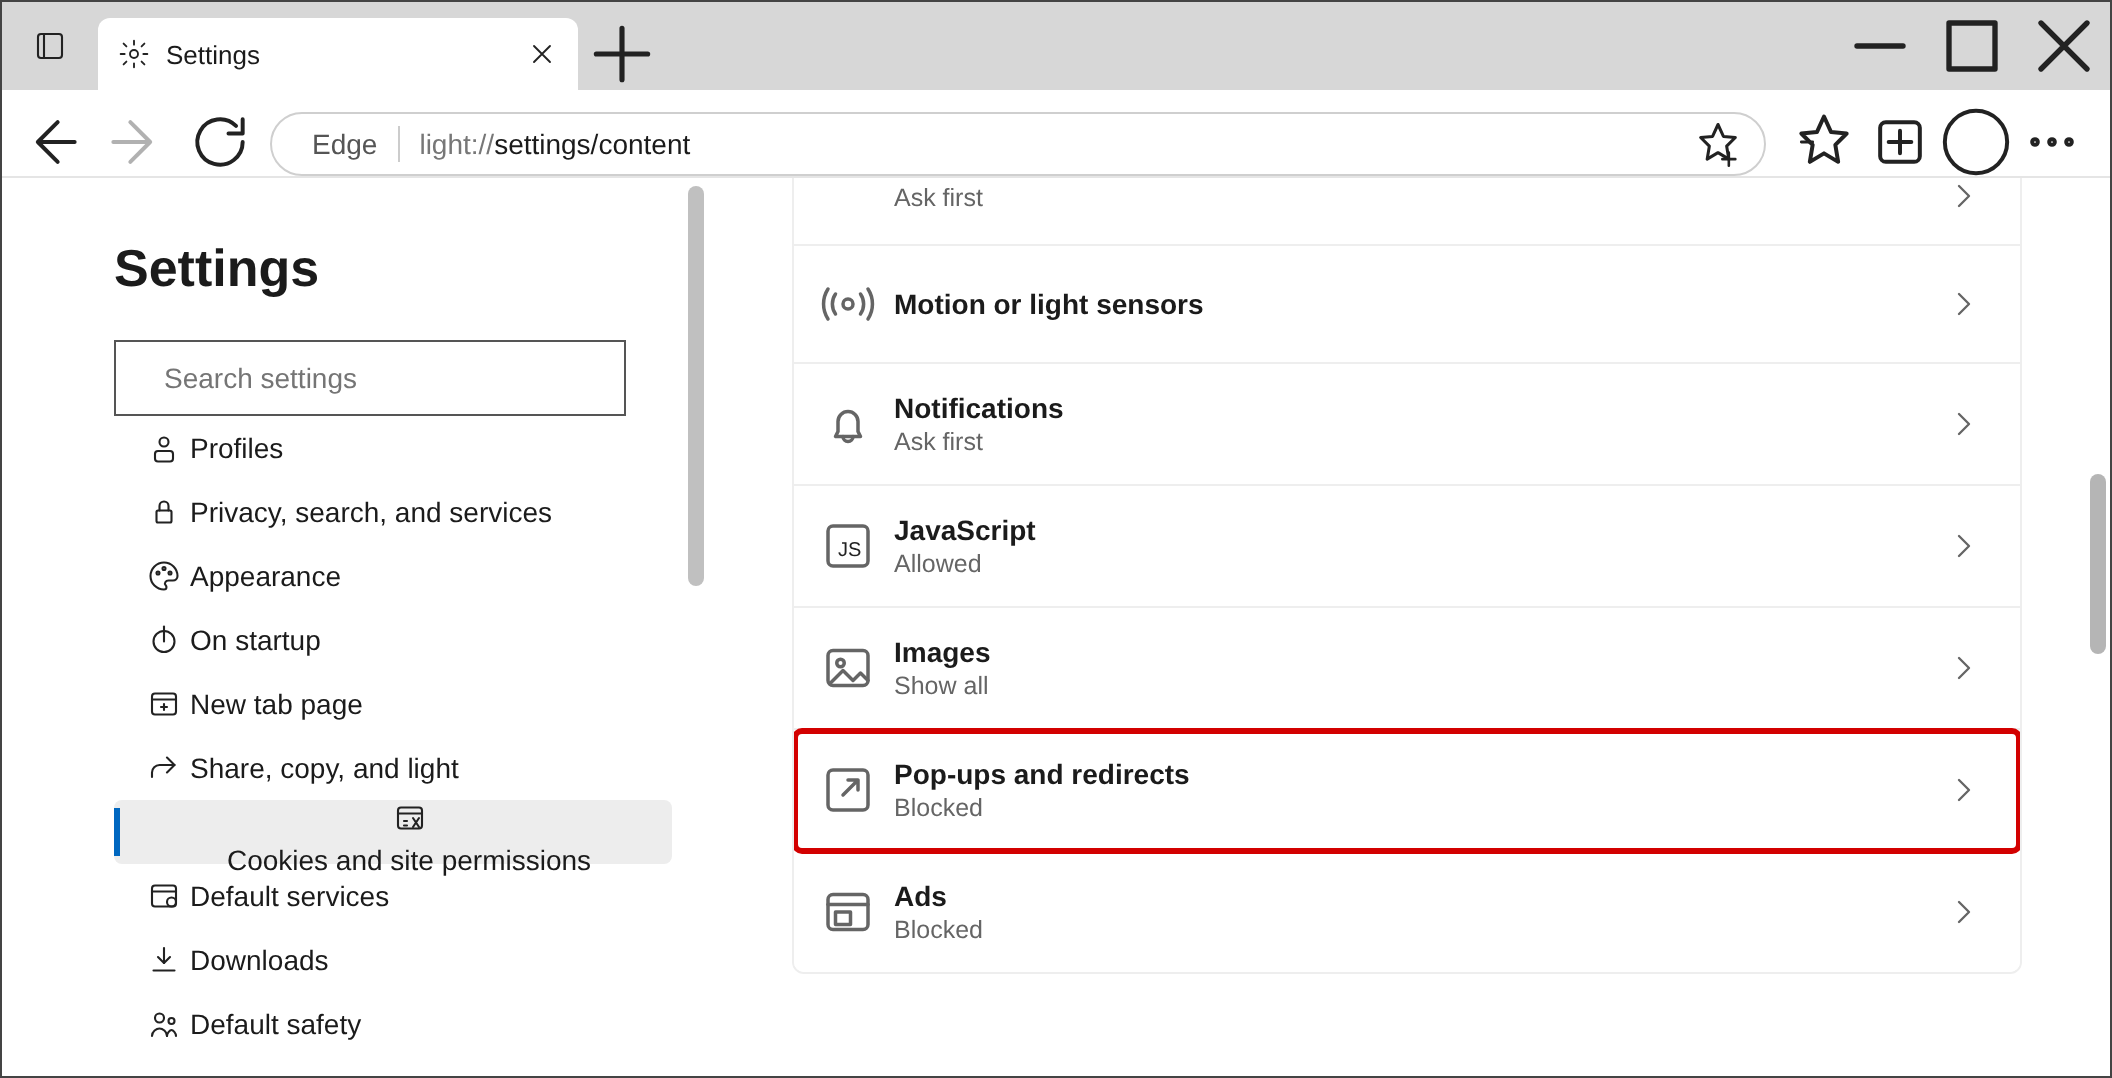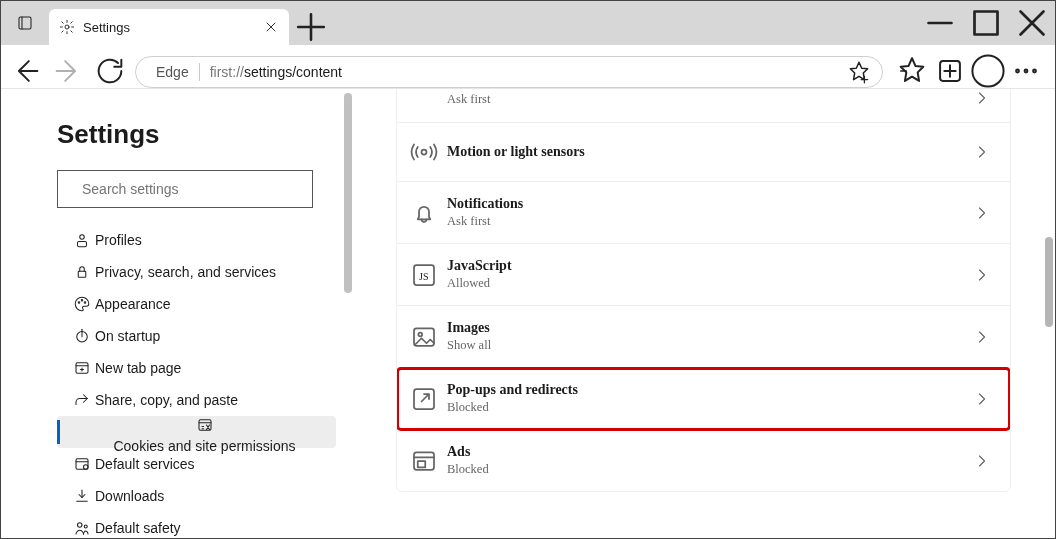--- a/index.html
+++ b/index.html
@@ -26,34 +26,34 @@
   .addrbar .url { font-size: 14px; color: #777; flex: 1; }
   .addrbar .url .dark { color: #1b1b1b; }
   .addrbar .star { width: 26px; height: 26px; display: flex; align-items: center; justify-content: center; cursor: pointer; }
   .tool-right { display: flex; align-items: center; gap: 4px; padding: 0 4px; }
   
   .body { flex: 1; display: flex; overflow: hidden; }
   
   .sidebar-wrap { width: 355px; position: relative; display: flex; }
   .sidebar { width: 335px; padding: 30px 0 0 56px; }
   .sidebar h1 { font-size: 26px; font-weight: 600; margin: 0 0 20px 0; }
-  .searchbox { width: 256px; height: 38px; border: 1px solid #555; display: flex; align-items: center; padding: 0 10px; gap: 12px; margin-bottom: 16px; }
+  .searchbox { width: 256px; height: 38px; border: 1px solid #555; display: flex; align-items: center; padding: 0 10px; gap: 12px; }
   .searchbox input { border: none; outline: none; font-size: 14px; width: 100%; background: transparent; }
   .sidenav { list-style: none; padding: 0; margin: 0; }
   .sidenav li { display: flex; align-items: center; height: 32px; padding-left: 16px; gap: 4px; cursor: pointer; position: relative; border-radius: 4px; }
   .sidenav li.active { background: #ededed; flex-direction: column; }
   .sidenav li.active::before { content: ""; position: absolute; left: 0; top: 4px; bottom: 4px; width: 3px; background: #0067c0; }
   .sidenav li .icn { width: 18px; height: 18px; display: flex; align-items: center; justify-content: center; }
   .sidenav li .lbl { font-size: 14px; }
   .vscroll { position: absolute; right: 0; top: 0; width: 16px; height: 100%; }
   .vscroll .thumb { position: absolute; left: 4px; width: 8px; top: 4px; height: 200px; background: #c0c0c0; border-radius: 4px; }
   
   .main { flex: 1; display: flex; overflow: hidden; position: relative; }
   .content { flex: 1; padding: 0 44px 0 40px; overflow: hidden; }
-  .perm-list { border: 1px solid #eee; border-radius: 6px; overflow: hidden; margin-top: -6px; font-family: Liberation Serif, serif; }
+  .perm-list { border: 1px solid #eee; border-radius: 6px; overflow: hidden; margin-top: -6px; }
   .perm-item { display: flex; align-items: center; padding: 14px 18px 14px 12px; border-bottom: 1px solid #eee; cursor: pointer; background: #fff; }
   .perm-item:last-child { border-bottom: none; }
   .perm-item.top { padding-top: 4px; }
   .perm-item .picon { width: 30px; display: flex; align-items: center; justify-content: center; }
   .perm-item .ptxt { flex: 1; padding-left: 8px; }
   .perm-item .ptxt .ptitle { font-weight: 600; font-size: 14px; }
   .perm-item .ptxt .psub { font-size: 12.5px; color: #656565; margin-top: 2px; }
   .perm-item .chev { width: 20px; display: flex; align-items: center; justify-content: center; }
   .highlight { outline: 3px solid #d30000; outline-offset: -2px; border-radius: 4px; }
   .page-vscroll { position: absolute; right: 0; top: 0; width: 16px; height: 100%; }
@@ -131,21 +131,21 @@
     <div class="addrbar">
       <span>
         <svg viewBox="0 0 24 24">
             <circle cx="12" cy="12" r="8"></circle>
             <path d="M4 12c4 3 12 3 16-2"></path>
           </svg>
       </span>
       <span class="edge-name">Edge</span>
       <span class="sep"></span>
       <span class="url">
-        <span>first://</span><span class="dark">settings/content</span>
+        <span>light://</span><span class="dark">settings/content</span>
       </span>
       <span class="star">
         <svg viewBox="0 0 24 24">
             <path d="M12 3l2.5 5.5L20 9l-4 4 1 6-5-3-5 3 1-6-4-4 5.5-.5z"></path>
             <path d="M17 16v6M14 19h6" stroke-width="1.2"></path>
           </svg>
       </span>
     </div>
     <div class="tool-right">
       <div class="tbtn">
@@ -237,21 +237,21 @@
               </span>
               <span class="lbl">New tab page</span>
             </li>
             <li>
               <span class="icn">
                 <svg viewBox="0 0 24 24">
                   <path d="M14 5l5 5-5 5"></path>
                   <path d="M19 10H9a5 5 0 0 0-5 5v3"></path>
                 </svg>
               </span>
-              <span class="lbl">Share, copy, and paste</span>
+              <span class="lbl">Share, copy, and light</span>
             </li>
             <li class="active">
               <span class="icn">
                 <svg viewBox="0 0 24 24">
                   <rect x="4" y="5" width="16" height="14" rx="2"></rect>
                   <path d="M4 9h16"></path>
                   <path d="M8 14h2M8 17h2"></path>
                   <path d="M14 12l4 6M18 12l-4 6"></path>
                 </svg>
               </span>

